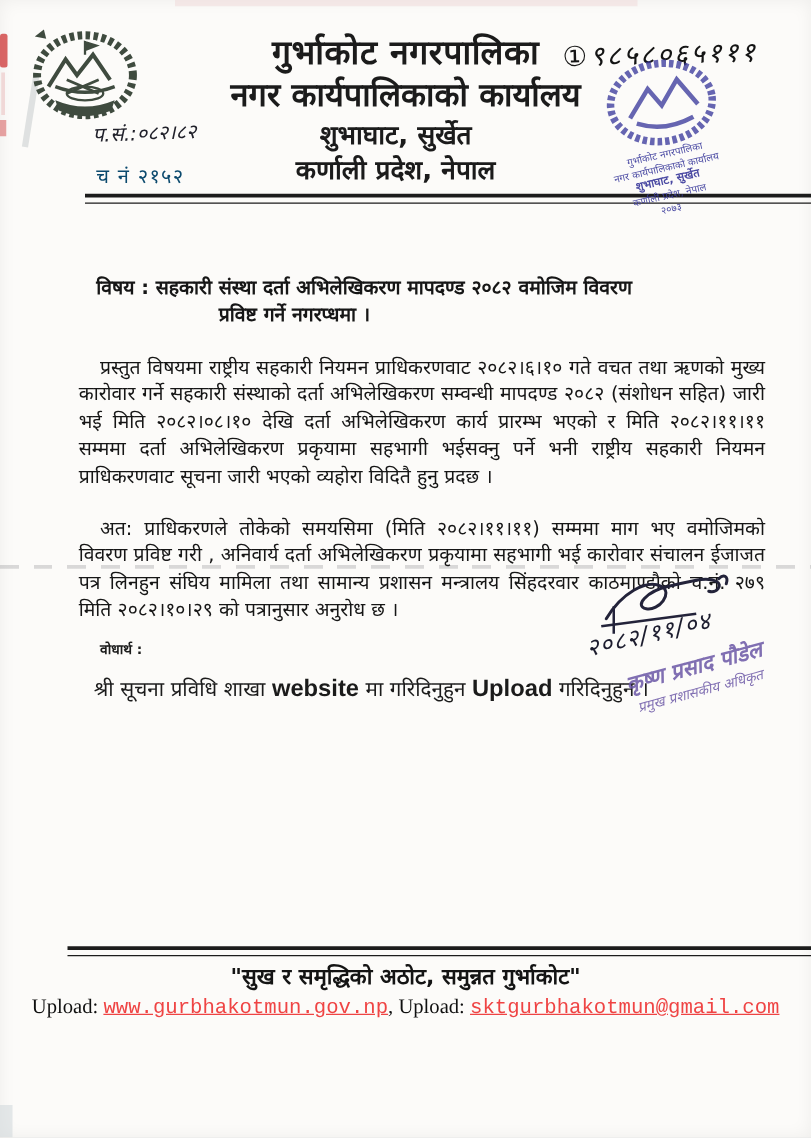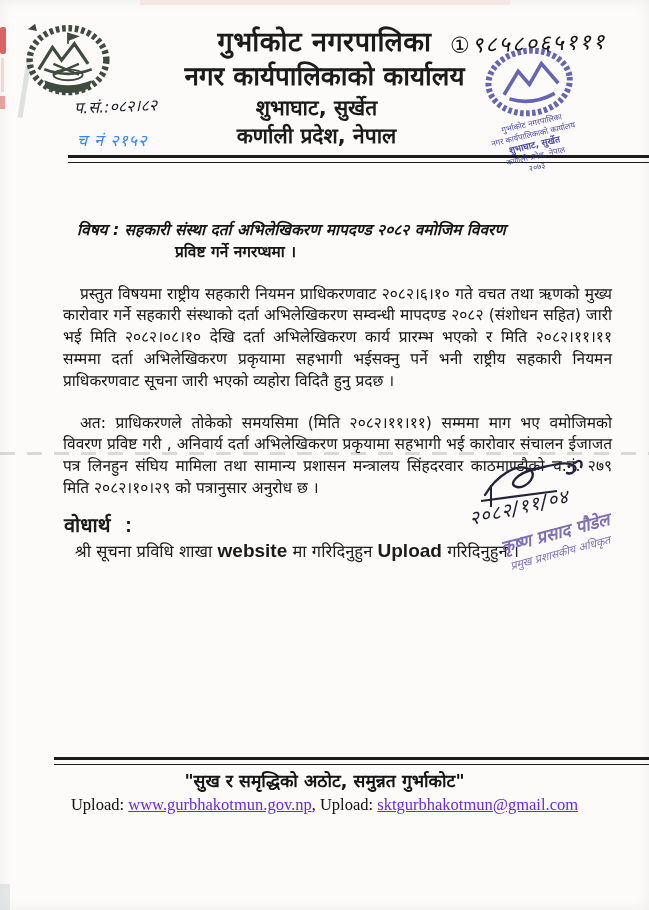--- a/index.html
+++ b/index.html
@@ -10,49 +10,49 @@
     box-shadow:inset 0 0 14px rgba(0,0,0,.06);
   }
   
   .emblem{position:absolute; left:22px; top:20px; width:92px; height:84px;}
   .org-name{position:absolute; left:0; top:22px; width:100%; text-align:center; font-size:27px; font-weight:bold; letter-spacing:.5px;}
   .office-name{position:absolute; left:0; top:57px; width:100%; text-align:center; font-size:26px; font-weight:bold;}
   .addr1{position:absolute; left:-8px; top:93px; width:100%; text-align:center; font-size:21px; font-weight:bold;}
   .addr2{position:absolute; left:-8px; top:121px; width:100%; text-align:center; font-size:21px; font-weight:bold;}
   .phone{position:absolute; left:450px; top:27px; font-size:22px; font-style:italic; letter-spacing:2px; transform:rotate(-1.5deg); color:#141414; white-space:nowrap;}
   .refno{position:absolute; left:74px; top:95px; font-size:16px; font-style:italic; transform:rotate(-2deg); color:#20202a;}
-  .dispatchno{position:absolute; left:77px; top:129px; font-size:16px; font-style:italic; letter-spacing:1px; color:#3b82f6;}
+  .dispatchno{position:absolute; left:77px; top:129px; font-size:16px; letter-spacing:1px; color:#0c4a6e;}
   .rule{position:absolute; left:68px; right:0; top:155px; height:4px; border-top:3px solid #1c1c1c; border-bottom:1px solid #1c1c1c;}
   .date-line{position:absolute; left:413px; top:184px; font-size:16.5px; color:#17171f;}
   
   .round-stamp{position:absolute; left:452px; top:46px; width:158px; height:142px; transform:rotate(-7deg);
     color:#3c3c9c; text-align:center; opacity:.92; line-height:11px; z-index:3;}
   .round-stamp .st-line{font-size:8px; transform:rotate(-6deg); white-space:nowrap;}
   .round-stamp .st-line.big{font-size:9px; font-weight:bold;}
   
   .letter-body{position:absolute; left:63px; top:219px; width:549px; font-size:15.5px; line-height:21.8px; color:#161616;}
   .addressee{}
-  .subj1{font-weight:bold; margin-left:14px; margin-top:1px;font-style:italic;}
+  .subj1{font-weight:bold; margin-left:14px; margin-top:1px;}
   .subj2{font-weight:bold; margin-left:112px;}
   .para{text-align:justify; text-indent:17px;margin-top:20px;}
-  .cc-head{position:absolute; left:64px; top:511px; font-size:20px; font-weight:bold;font-family:Liberation Mono, monospace;}
+  .cc-head{position:absolute; left:80px; top:511px; font-size:11px; font-weight:bold;}
   .cc-line{position:absolute; left:75px; top:539px; font-size:16.5px; white-space:nowrap;}
   .latin{font-family:"Liberation Sans", sans-serif; font-weight:bold; font-size:19px;}
   
   .sig-scribble{position:absolute; left:477px; top:455px; width:118px; height:58px; z-index:2;}
   .sig-date{position:absolute; left:468px; top:494px; font-size:19px; font-style:italic; transform:rotate(-13deg); color:#1c1c2e; letter-spacing:1px;}
   .officer-stamp{position:absolute; left:468px; top:521px; width:178px; transform:rotate(-15deg);
     color:#6b57a6; opacity:.85; text-align:center; z-index:2;}
   .officer-name{font-size:17px; font-weight:bold; font-style:italic;}
   .officer-title{font-size:11px; font-style:italic; margin-top:1px;}
   
   .rule2{position:absolute; left:54px; right:0; top:757px; height:4px; border-top:3px solid #1c1c1c; border-bottom:1px solid #1c1c1c;}
   .motto{position:absolute; left:0; top:768px; width:100%; text-align:center; font-size:17.5px; font-weight:bold; color:#141414;}
   .contact{position:absolute; left:0; top:795px; width:100%; text-align:center; font-family:"Liberation Serif", serif; font-size:16.5px; color:#101010;}
-  .contact .lnk{text-decoration:underline; color:#6d28d9;}
+  .contact .lnk{text-decoration:underline; color:#ef4444;font-family:Liberation Mono, monospace;}
   
   .art{position:absolute; pointer-events:none;}
   .art-top-pink{left:140px; top:0; width:370px; height:5px; background:#f0d8d8; opacity:.5;}
   .art-red1{left:0; top:27px; width:6px; height:27px; background:#cf4040; opacity:.8; border-radius:2px;}
   .art-red2{left:0; top:96px; width:5px; height:13px; background:#d86868; opacity:.6;}
   .art-red3{left:1px; top:58px; width:3px; height:34px; background:#e9baba; opacity:.5;}
   .art-grayline{left:22px; top:60px; width:5px; height:58px; background:#9aa4aa; opacity:.3; transform:rotate(9deg);}
   .art-smudge{left:0; right:0; top:452px; height:3px; opacity:.45;
     background:repeating-linear-gradient(90deg, rgba(110,110,115,.55) 0 15px, rgba(0,0,0,0) 15px 27px);}
   .art-corner{left:0; top:884px; width:10px; height:26px; background:#ccd3d8; opacity:.5;}

